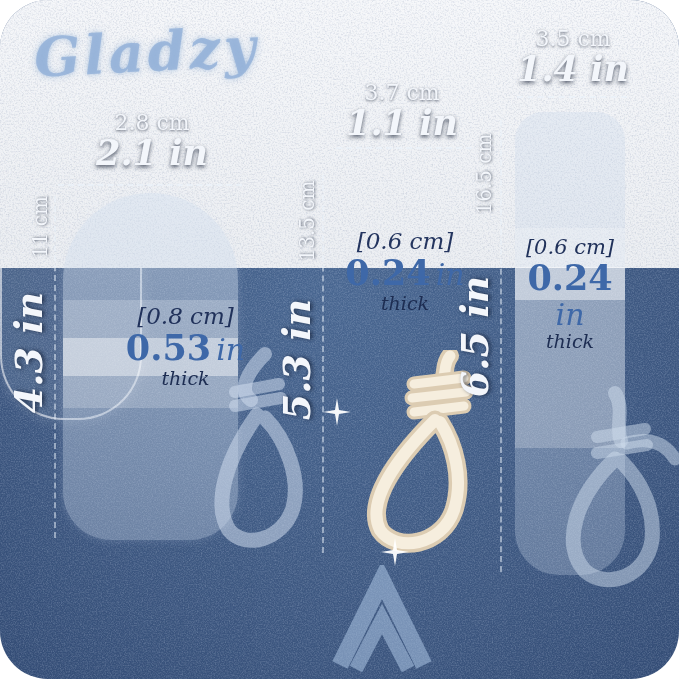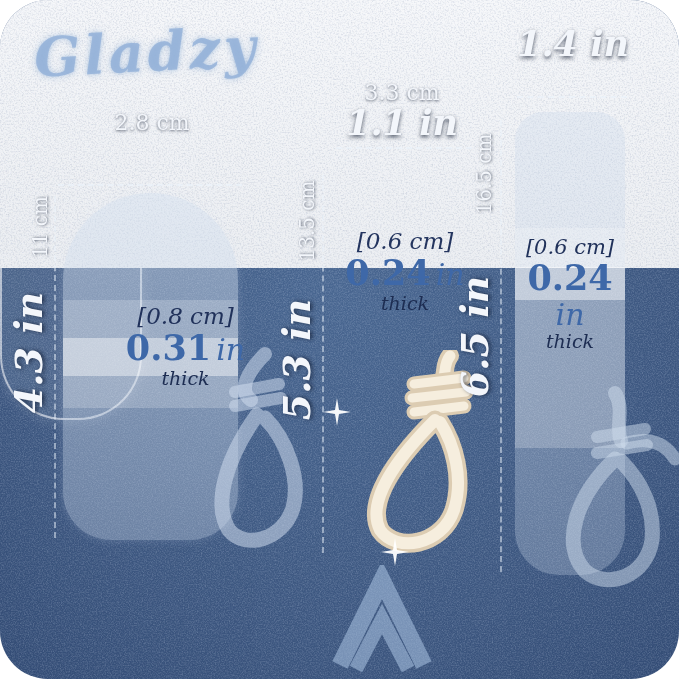--- a/index.html
+++ b/index.html
@@ -90,27 +90,28 @@
 
   <div class="logo">Gladzy</div>
 
   <div class="file file-left">
     <div class="band fl-band-soft"></div>
     <div class="band fl-band-bright"></div>
   </div>
   <div class="thick-block" style="left:63px;width:197px;top:303px;padding-left:24px;">
     <div class="t-cm">[0.8 cm]</div>
     <div class="t-in">
-      <span class="val">0.31</span>
+      <span class="val">0.53</span>
       <span class="unit">in</span>
     </div>
     <div class="t-word">thick</div>
   </div>
   <div class="wlabel" style="left:62px;top:110px;width:180px;">
     <div class="w-cm">2.8 cm</div>
+    <div class="w-in">2.1 in</div>
   </div>
   <div class="dash-h" style="left:58px;top:184px;width:184px;"></div>
   <div class="dash-v" style="left:54px;top:196px;height:342px;"></div>
   <div class="hlabel h-cm" style="left:-5px;top:215px;width:90px;">11 cm</div>
   <div class="hlabel h-in" style="left:-42px;top:330px;width:140px;">4.3 in</div>
 
   <svg class="svg-deco" style="left:205px;top:340px;z-index:2;" width="110" height="210">
     <g stroke="rgba(206,219,236,.55)" fill="none" stroke-linecap="round">
       <path d="M60,14 C44,30 32,50 46,60" stroke-width="14"></path>
       <path d="M30,52 L74,44" stroke-width="12"></path>
@@ -132,21 +133,21 @@
   </div>
   <div class="thick-block mid-thick" style="left:336px;width:138px;top:228px;">
     <div class="t-cm">[0.6 cm]</div>
     <div class="t-in">
       <span class="val">0.24</span>
       <span class="unit">in</span>
     </div>
     <div class="t-word">thick</div>
   </div>
   <div class="wlabel" style="left:322px;top:80px;width:160px;">
-    <div class="w-cm">3.3 cm</div>
+    <div class="w-cm">3.7 cm</div>
     <div class="w-in">1.1 in</div>
   </div>
   <div class="dash-h" style="left:336px;top:147px;width:136px;"></div>
   <div class="dash-v" style="left:322px;top:175px;height:378px;"></div>
   <div class="hlabel h-cm" style="left:257px;top:209px;width:100px;">13.5 cm</div>
   <div class="hlabel h-in" style="left:226px;top:337px;width:140px;">5.3 in</div>
 
   <svg class="svg-deco" style="left:350px;top:350px;z-index:4;" width="140" height="215">
     <g fill="none" stroke-linecap="round">
       <path d="M100,6 C92,16 98,26 90,34" stroke="#dcccb2" stroke-width="18"></path>
@@ -171,20 +172,21 @@
   </div>
   <div class="thick-block" style="left:515px;width:110px;top:235px;">
     <div class="t-cm" style="font-size:21px;">[0.6 cm]</div>
     <div class="t-in">
       <span class="val">0.24</span>
       <span class="unit">in</span>
     </div>
     <div class="t-word">thick</div>
   </div>
   <div class="wlabel" style="left:493px;top:26px;width:160px;">
+    <div class="w-cm">3.5 cm</div>
     <div class="w-in">1.4 in</div>
   </div>
   <div class="dash-h" style="left:517px;top:96px;width:110px;"></div>
   <div class="dash-v" style="left:500px;top:120px;height:452px;"></div>
   <div class="hlabel h-cm" style="left:434px;top:162px;width:100px;">16.5 cm</div>
   <div class="hlabel h-in" style="left:404px;top:314px;width:140px;">6.5 in</div>
 
   <svg class="svg-deco" style="left:545px;top:385px;z-index:2;" width="134" height="215">
     <g stroke="rgba(206,219,236,.5)" fill="none" stroke-linecap="round">
       <path d="M70,8 C80,24 70,42 76,56" stroke-width="14"></path>

